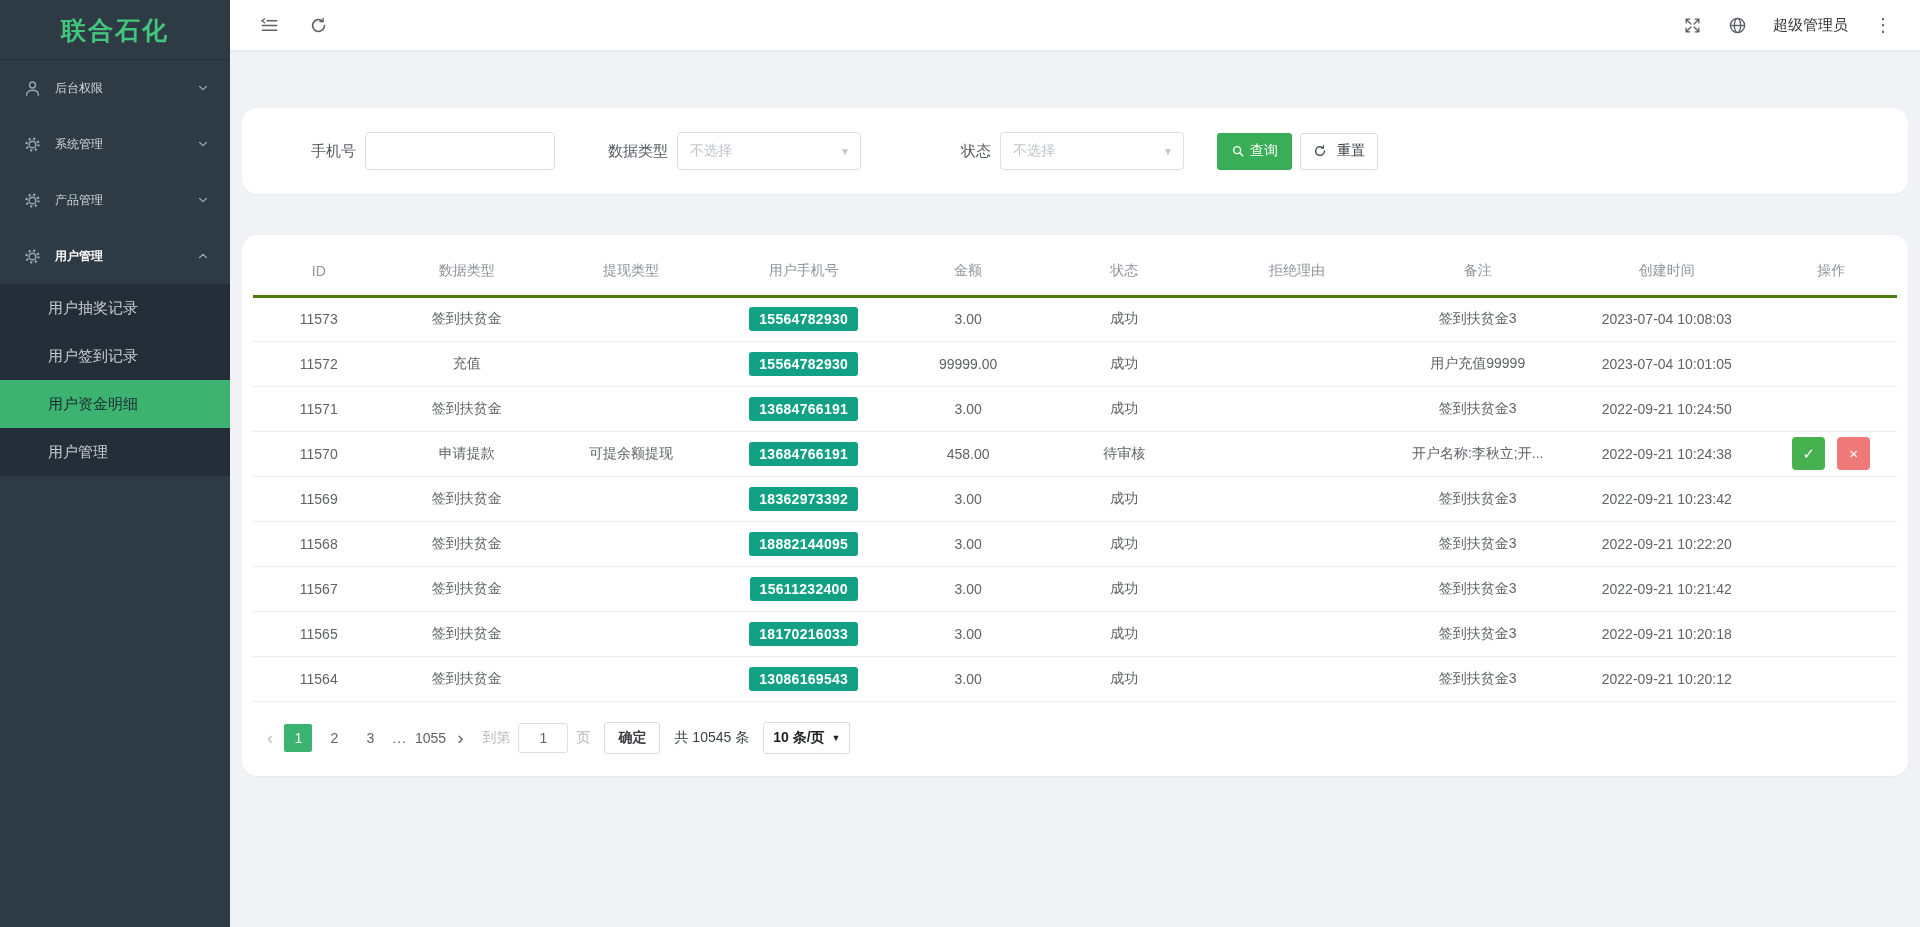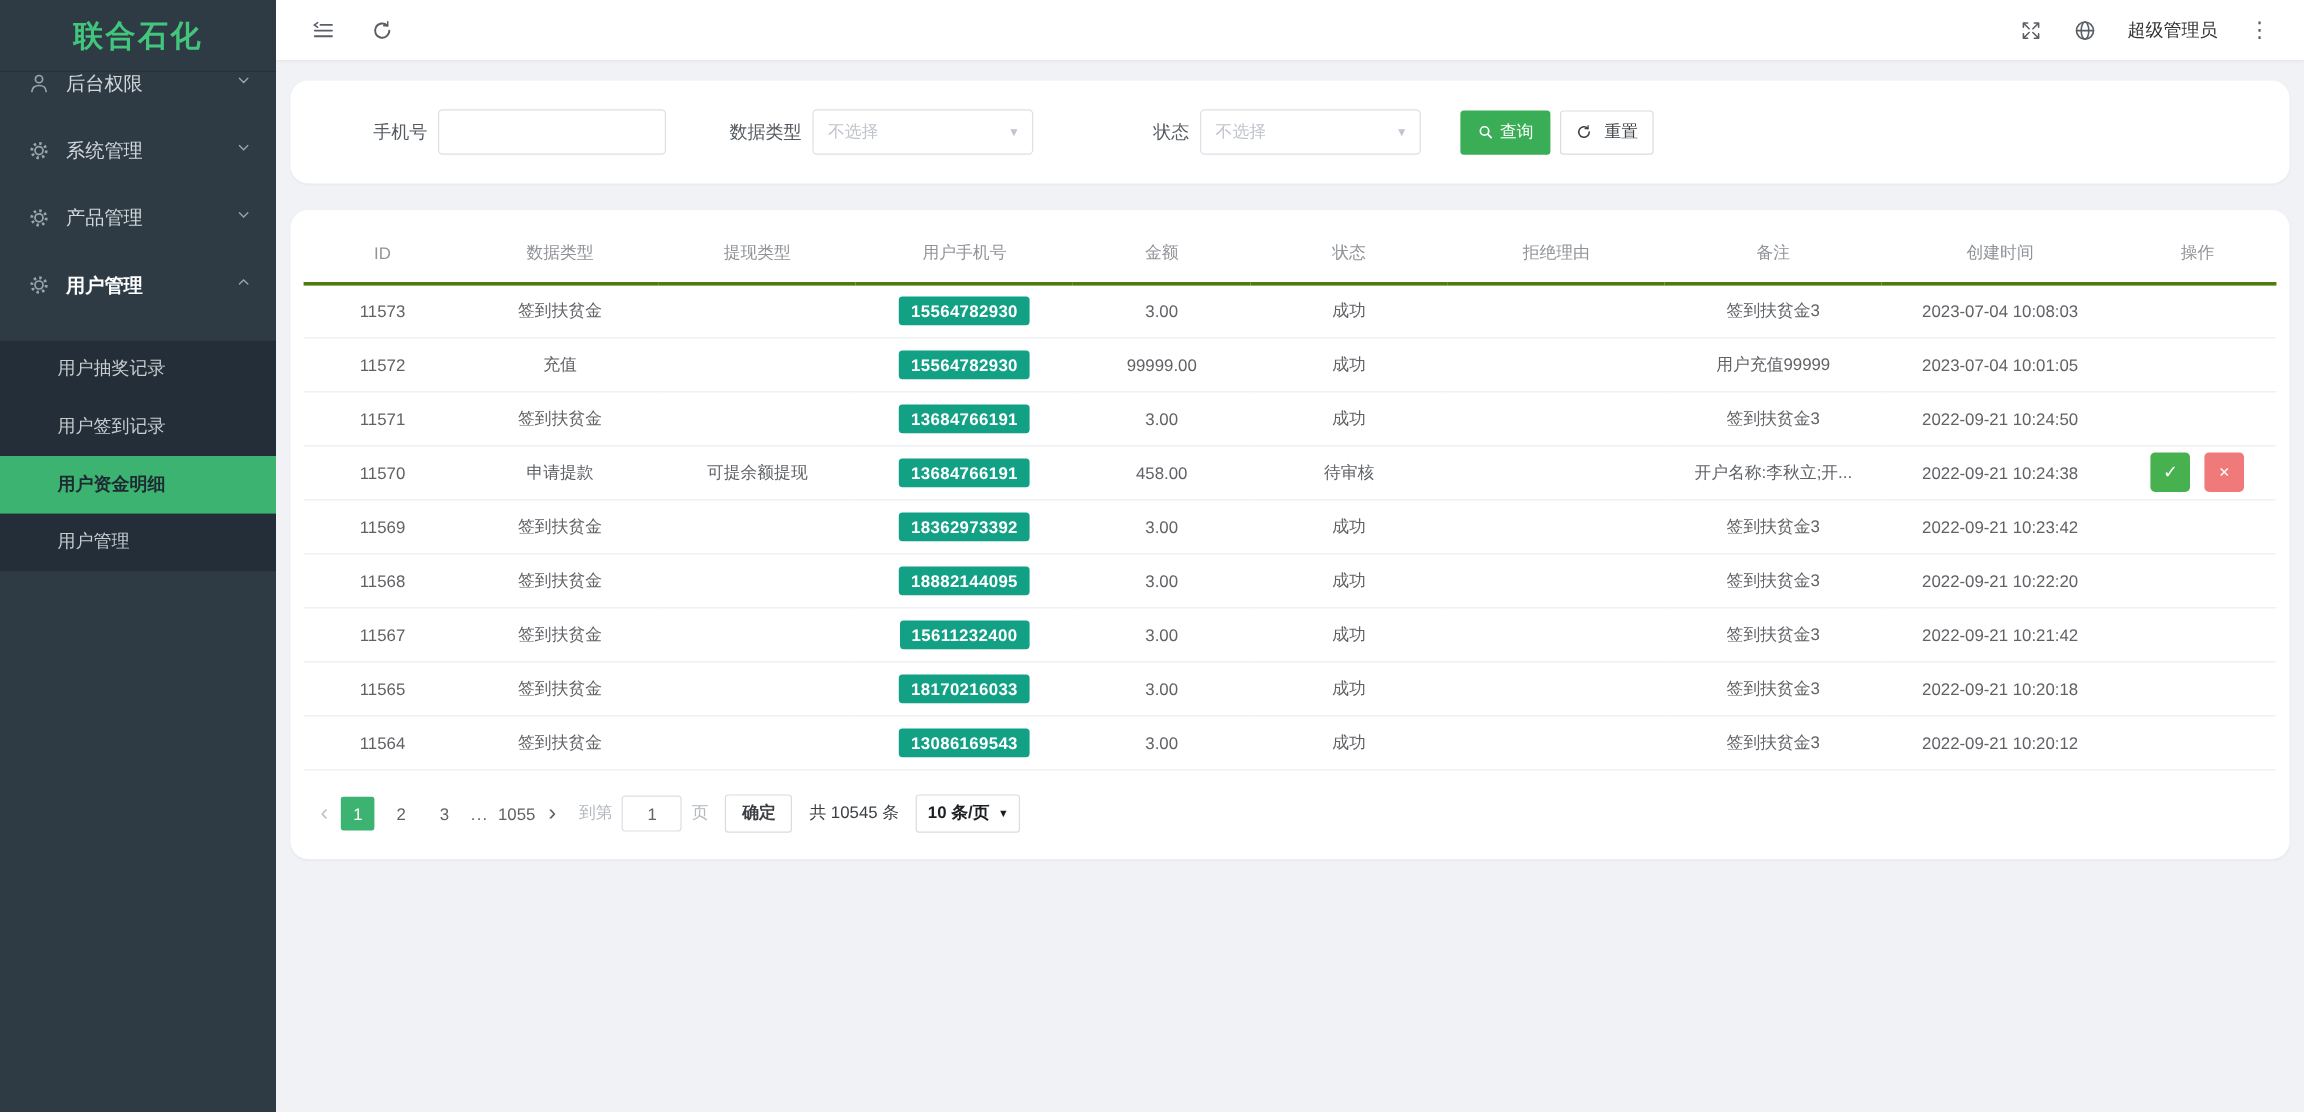--- a/index.html
+++ b/index.html
@@ -4,46 +4,46 @@
 <style>
   * { margin:0; padding:0; box-sizing:border-box; }
   html,body { width:1920px; height:927px; overflow:hidden;
     font-family:"Liberation Sans","DejaVu Sans",sans-serif; background:#f0f2f5; }
   .app { display:flex; width:100%; height:100%; }
 
   
   .sidebar { width:230px; min-width:230px; height:100%; background:#2e3b45; color:#d3d7da; }
   .logo { height:60px; line-height:60px; text-align:center; font-size:25px; font-weight:bold;
     color:#42c57c; letter-spacing:2px; border-bottom:1px solid rgba(0,0,0,0.18); }
-  .menu-item { height:56px; display:flex; padding:0 20px 0 23px;
-    font-size:16px; color:#d3d7da; cursor:pointer; }
+  .menu-item { height:56px; display:flex; align-items:center; padding:0 20px 0 23px;
+    font-size:12px; color:#d3d7da; cursor:pointer; }
   .menu-item .mi-icon { width:19px; height:19px; color:#9aa4ab; display:inline-flex; }
   .menu-item .mi-label { margin-left:13px; flex:1; }
   .menu-item.active-parent .mi-label { color:#ffffff; font-weight:bold; }
   .menu-item .chev { width:14px; height:14px; color:#9aa4ab; }
   .chev.up { transform:rotate(180deg); }
   .submenu { background:#232e38; }
   .submenu-item { height:48px; line-height:48px; padding-left:48px; font-size:15px;
     color:#c7ccd0; cursor:pointer; }
-  .submenu-item.active { background:#3cb371; color:#1e2a32; font-weight:bold; }
+  .submenu-item.active { background:#3cb371; color:#1e2a32; font-weight:normal; }
 
   
   .main { flex:1; display:flex; flex-direction:column; height:100%; }
   .topbar { height:50px; background:#ffffff; display:flex; align-items:center;
     justify-content:space-between; padding:0 28px 0 30px; box-shadow:0 1px 4px rgba(0,21,41,.08); }
   .tb-left, .tb-right { display:flex; align-items:center; }
   .tb-left .tb-icon { margin-right:30px; }
   .tb-icon { width:19px; height:19px; color:#5a5e66; cursor:pointer; display:inline-flex; }
   .tb-right > * { margin-left:26px; }
   .admin-name { font-size:15px; color:#333333; cursor:pointer; }
   .dots-icon { font-size:18px; color:#5a5e66; cursor:pointer; line-height:1; }
 
   .content { flex:1; padding:17px 12px; overflow:hidden; }
 
-  .card { background:#ffffff; border-radius:15px; box-shadow:0 1px 2px rgba(0,0,0,0.04); }
+  .card { background:#ffffff; border-radius:15px; box-shadow:0 1px 2px rgba(0,0,0,0.04);margin-top:41px; }
 
   
   .filter-card { height:86px; display:flex; align-items:center; padding-left:69px; margin-bottom:22px; }
   .f-label { font-size:15px; color:#555b61; }
   .f-input { width:190px; height:38px; border:1px solid #dcdfe6; border-radius:4px;
     margin-left:9px; padding:0 12px; font-size:14px; color:#606266; outline:none; }
   .f-select { width:184px; height:38px; border:1px solid #dcdfe6; border-radius:4px;
     margin-left:9px; padding:0 10px 0 12px; display:flex; align-items:center;
     justify-content:space-between; font-size:14px; color:#c0c4cc; cursor:pointer; background:#fff; }
   .f-select .caret { font-size:10px; color:#c0c4cc; }

